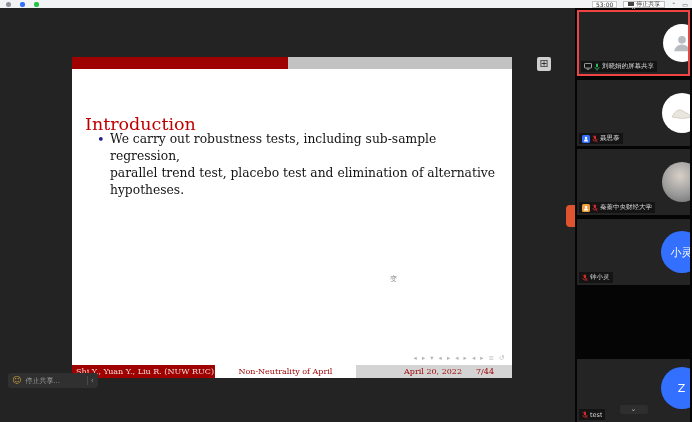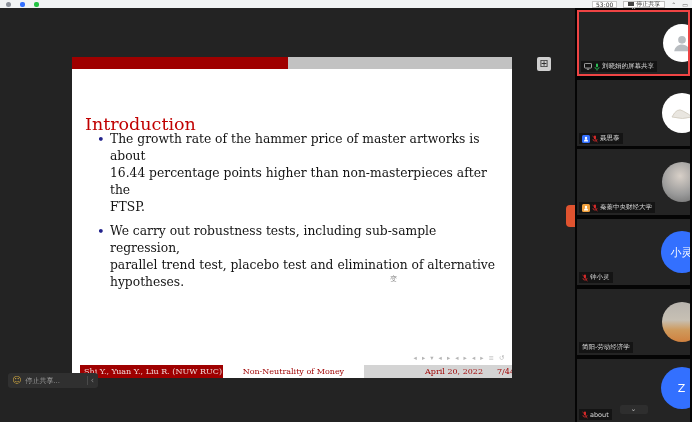--- a/index.html
+++ b/index.html
@@ -30,25 +30,25 @@
   .slide-topbar { position:absolute; left:0; top:0; width:100%; height:12px; background:#c2c2c2; }
   .slide-topbar .red-seg { position:absolute; left:0; top:0; width:49%; height:100%; background:#9f0000; }
   .slide-title { position:absolute; left:13px; top:22px; font-family:"DejaVu Serif","Liberation Serif",serif;
                  font-size:17.5px; color:#c00000;margin-top:35px; }
   .bullets { position:absolute; left:38px; top:74px; width:398px; list-style:none;
              font-family:"DejaVu Serif","Liberation Serif",serif; font-size:12.3px; line-height:17px; color:#141414; }
   .bullets li { margin-bottom:7px; position:relative; white-space:pre-line; }
   .bullets li::before { content:"•"; position:absolute; left:-13px; top:0; color:#23238c; font-size:13px; }
   .pointer-glyph { position:absolute; left:318px; top:217px; font-size:7px; color:#8d8d8d; }
   .nav-symbols { position:absolute; right:6px; bottom:16px; font-size:6.5px; color:#b5b5b5; letter-spacing:1.5px; }
-  .slide-footer { position:absolute; left:8px; bottom:0; width:100%; height:13px; display:flex;
+  .slide-footer { position:absolute; left:0; bottom:0; width:100%; height:13px; display:flex;
                   font-family:"DejaVu Serif","Liberation Serif",serif; font-size:8px; }
   .sf-authors { width:32.5%; background:#9f0000; color:#efd9d9; display:flex; align-items:center; padding-left:4px; white-space:nowrap; overflow:hidden; }
   .sf-title { width:32%; background:#ffffff; color:#9f0000; display:flex; align-items:center; justify-content:center; }
-  .sf-right { width:35.5%; background:#d4d4d4; color:#9f0000; display:flex; align-items:center; justify-content:flex-end; gap:14px; padding-right:5px; }
+  .sf-right { width:35.5%; background:#d4d4d4; color:#9f0000; display:flex; align-items:center; justify-content:flex-end; gap:14px; padding-right:18px; }
 
   
   .grid-icon { position:absolute; left:537px; top:49px; width:14px; height:14px; background:#cfcfcf;
                border-radius:2px; color:#333; font-size:11px; line-height:13px; text-align:center; }
   
   .panel-handle { position:absolute; left:566px; top:197px; width:9px; height:22px; background:#e0532f;
                   border-radius:4px 0 0 4px; }
 
   
   .chat-pill { position:absolute; left:8px; top:365px; width:90px; height:15px; background:#303030;
@@ -104,34 +104,31 @@
   <div class="stage">
 
     <div class="slide">
       <div class="slide-topbar">
         <div class="red-seg"></div>
       </div>
 
       <div class="slide-title">Introduction</div>
 
       <ul class="bullets">
-        <li>The growth rate of the hammer price of master artworks is about
-16.44 percentage points higher than non-masterpieces after the
-FTSP.</li>
         <li>We carry out robustness tests, including sub-sample regression,
 parallel trend test, placebo test and elimination of alternative
 hypotheses.</li>
       </ul>
 
       <div class="pointer-glyph">变</div>
       <div class="nav-symbols">◂ ▸ ▾ ◂ ▸ ◂ ▸ ◂ ▸  ≡  ↺</div>
 
       <div class="slide-footer">
         <div class="sf-authors">Shi Y., Yuan Y., Liu R. (NUW RUC)</div>
-        <div class="sf-title">Non-Neutrality of Money</div>
+        <div class="sf-title">Non-Neutrality of April</div>
         <div class="sf-right">
           <span>April 20, 2022</span>
           <span>7/44</span>
         </div>
       </div>
     </div>
 
     <div class="grid-icon">⊞</div>
     <div class="panel-handle"></div>
 
@@ -221,40 +218,32 @@
       <div class="label">
         <svg width="6" height="8" viewBox="0 0 10 13">
           <rect x="3.4" y="0.5" width="3.2" height="6.5" rx="1.6" fill="#e02b2b"></rect>
           <path d="M1.5 6.5a3.5 3.5 0 0 0 7 0" fill="none" stroke="#e02b2b" stroke-width="1.2"></path>
           <line x1="1" y1="1" x2="9" y2="12" stroke="#e02b2b" stroke-width="1.1"></line>
         </svg>
         <span class="nm">钟小灵</span>
       </div>
     </div>
 
-    <div class="tile" style="top:281px">
-      <div class="avatar-wrap">
-        <div class="circle sunset"></div>
-      </div>
-      <div class="label">
-        <span class="nm">简阳-劳动经济学</span>
-      </div>
-    </div>
 
     <div class="tile" style="top:351px; height:63px">
       <div class="avatar-wrap" style="align-items:flex-start; padding-top:8px">
         <div class="circle blue">
             <span class="avatar-name">Z</span>
           </div>
       </div>
       <div class="more-btn">⌄</div>
       <div class="label">
         <svg width="6" height="8" viewBox="0 0 10 13">
           <rect x="3.4" y="0.5" width="3.2" height="6.5" rx="1.6" fill="#e02b2b"></rect>
           <path d="M1.5 6.5a3.5 3.5 0 0 0 7 0" fill="none" stroke="#e02b2b" stroke-width="1.2"></path>
           <line x1="1" y1="1" x2="9" y2="12" stroke="#e02b2b" stroke-width="1.1"></line>
         </svg>
-        <span class="nm">about</span>
+        <span class="nm">test</span>
       </div>
     </div>
   </div>
 
 </div>
 
 </body></html>

